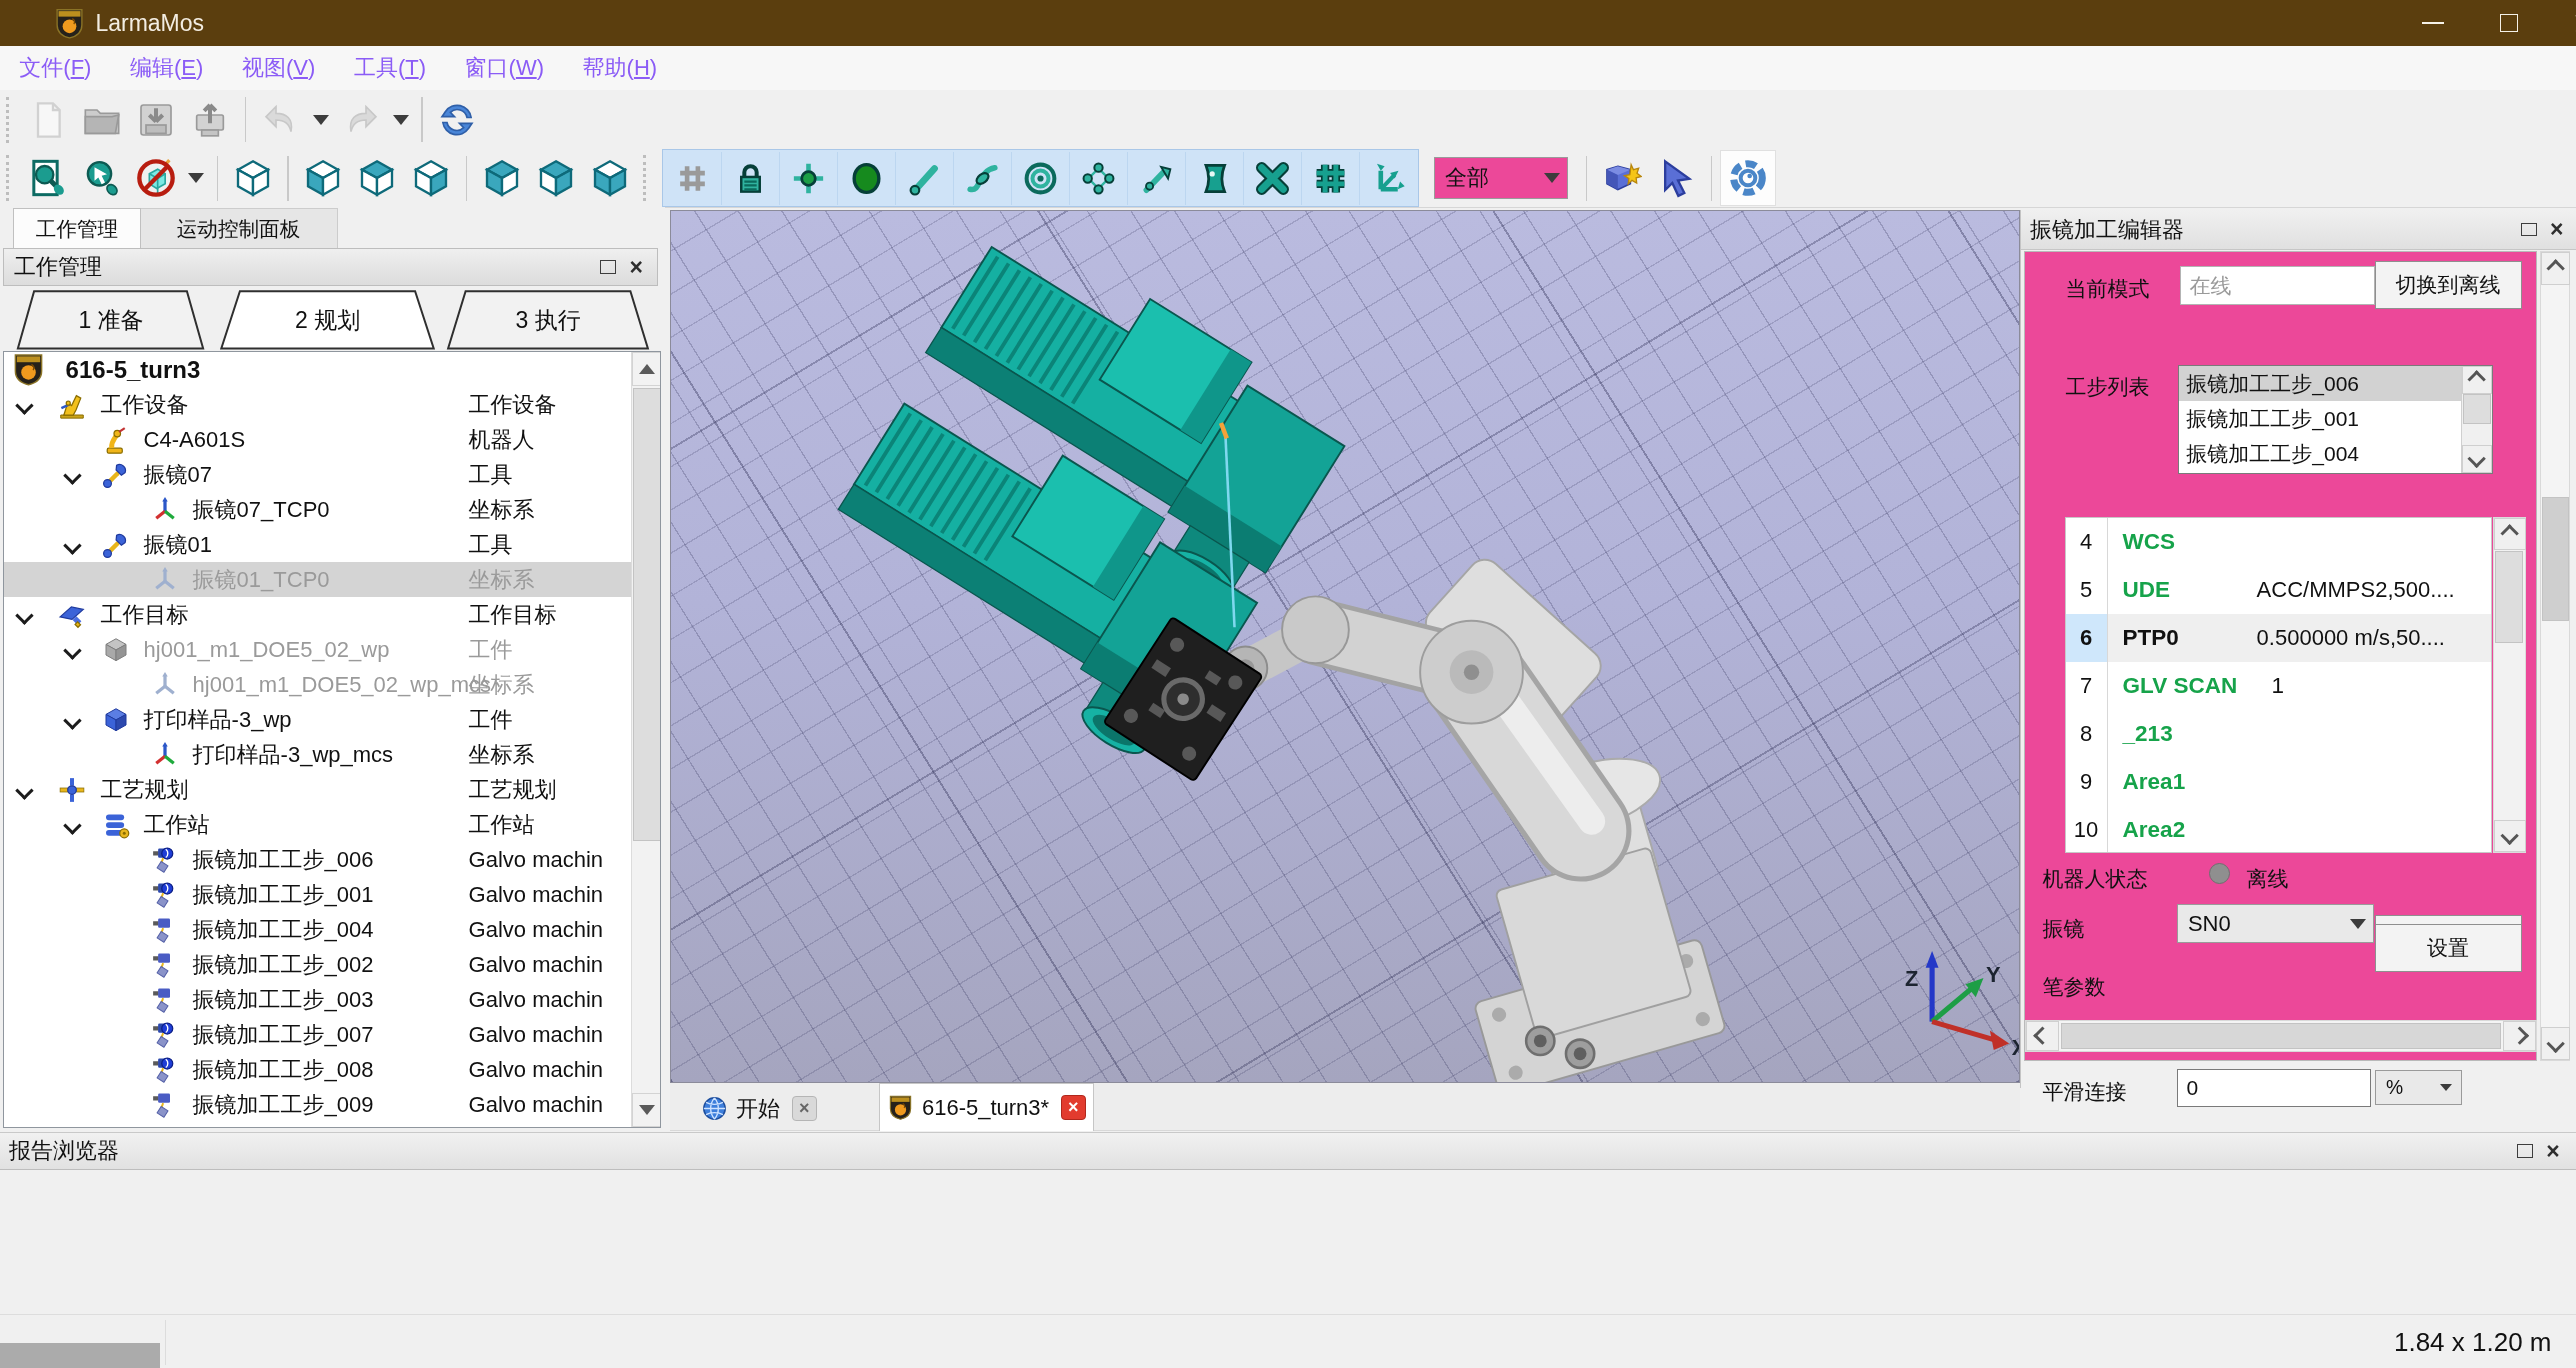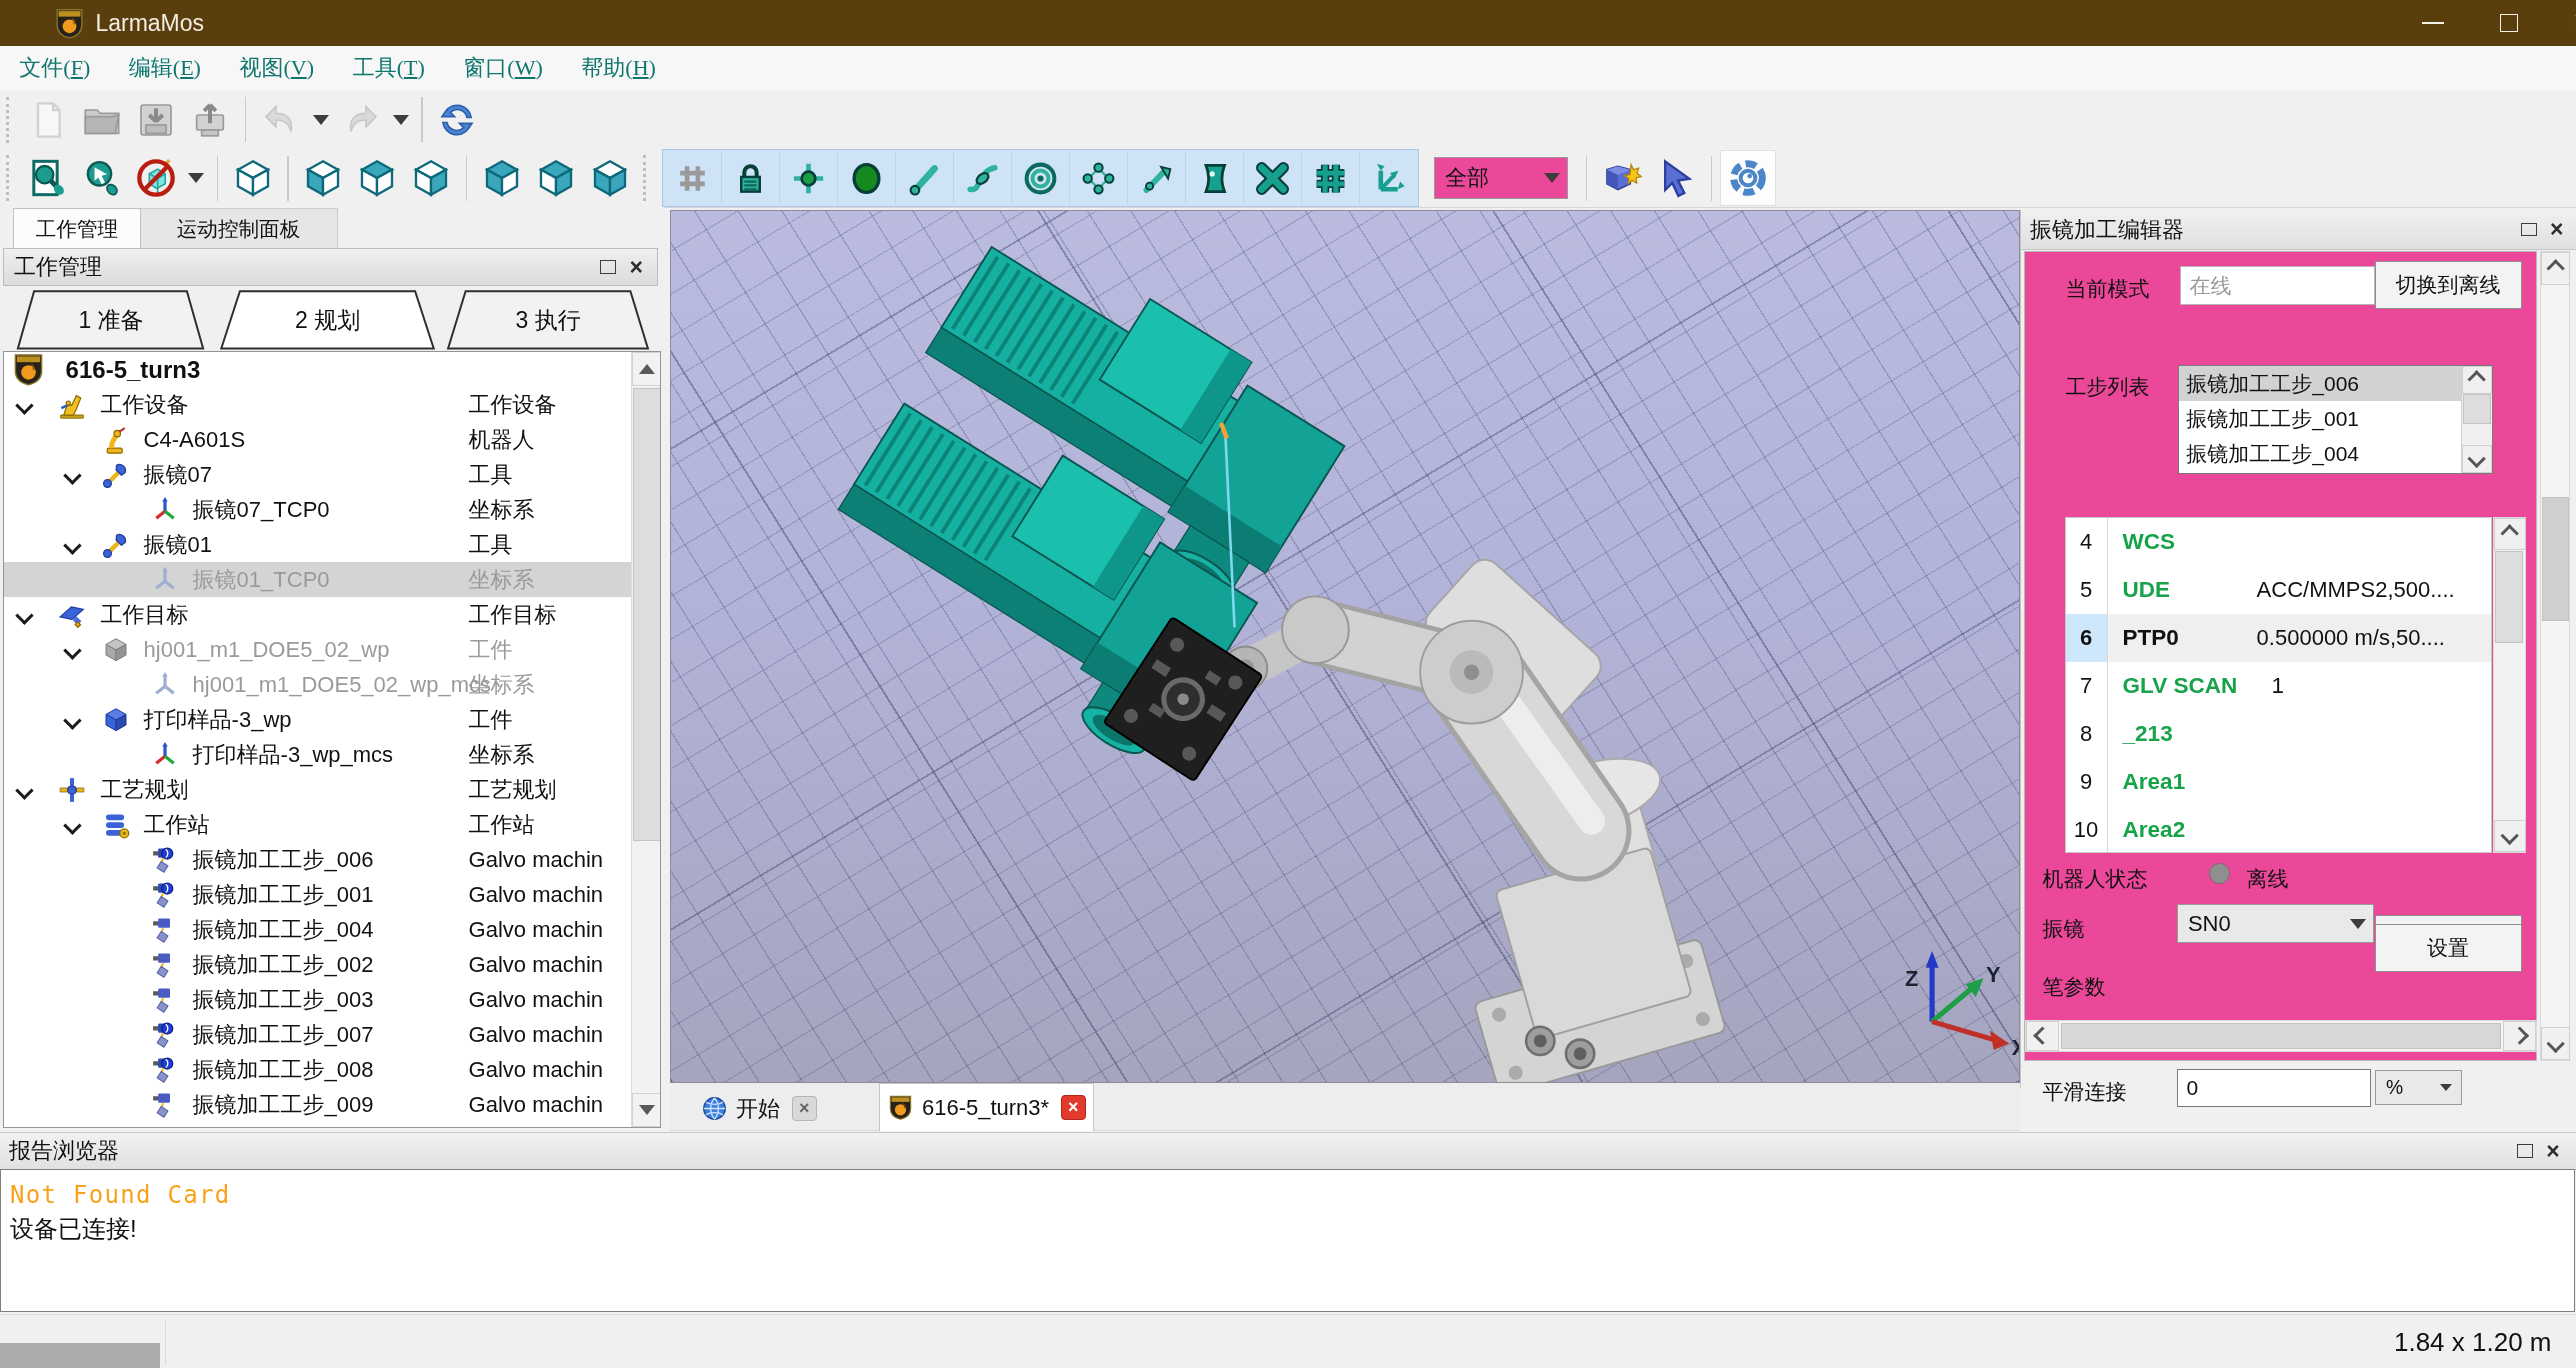--- a/index.html
+++ b/index.html
@@ -15,21 +15,21 @@
   .win-btn{width:76px;height:100%;display:flex;align-items:center;justify-content:center;}
   .win-min{width:22px;height:2.6px;background:#f5f1e8;}
   .win-max{width:16.7px;height:16.7px;border:1.9px solid #f5f1e8;position:relative;background:#5b3e0e;}
   .win-max:before{content:"";position:absolute;left:4.5px;top:-6.4px;width:16.7px;height:16.7px;border:1.9px solid #f5f1e8;z-index:-1;}
   .win-x{position:relative;width:22px;height:22px;}
   .win-x:before,.win-x:after{content:"";position:absolute;left:-1.3px;top:9.7px;width:24.5px;height:2.6px;background:#f5f1e8;}
   .win-x:before{transform:rotate(45deg);} .win-x:after{transform:rotate(-45deg);}
 
   
   #menubar{position:absolute;left:0;top:46px;width:2576px;height:44px;background:#f7f7f7;border-bottom:0.6px solid #e2e2e2;display:flex;align-items:center;}
-  .menu-item{padding:0 19.3px;height:44px;line-height:43px;font-size:22px;color:#0f766e;font-family:Liberation Serif, serif;}
+  .menu-item{padding:0 19.3px;height:44px;line-height:43px;font-size:22px;color:#8b5cf6;}
   .menu-item u{text-decoration:underline;}
 
   
   #toolbar1{position:absolute;left:0;top:90px;width:2576px;height:59px;background:#f0f0f0;border-bottom:0.6px solid #e0e0e0;display:flex;align-items:center;}
   #toolbar2{position:absolute;left:0;top:149px;width:2576px;height:58px;background:#f0f0f0;border-bottom:0.6px solid #d6d6d6;display:flex;align-items:center;}
   .tb-handle{width:3.9px;height:46px;border-left:3.2px dotted #bdbdbd;margin:0 7.7px 0 6.4px;}
   .tbtn{width:54px;height:54px;display:flex;align-items:center;justify-content:center;flex:none;}
   .tbtn svg{width:40px;height:40px;}
   .tbtn.small{width:26px;}
   .tbtn.disabled{opacity:.55;}
@@ -1052,24 +1052,20 @@
       <span class="ph-title">报告浏览器</span>
       <span class="ph-btns" style="margin-left:auto;padding-right:9px;">
         <span class="mini-btn">
             <span class="float-glyph"></span>
           </span>
         <span class="mini-btn">
             <span class="x-glyph">×</span>
           </span>
       </span>
     </div>
-    <div id="report-body">
-        <div class="report-line warning" style="padding-top: 9px;">Not Found Card</div>
-        <div class="report-line">设备已连接!</div>
-      </div>
   </div>
 
   <div id="statusbar">
     <div id="status-grip"></div>
     <div id="status-sep"></div>
     <span id="status-size">1.84 x 1.20 m</span>
   </div>
 
 </div>
 

